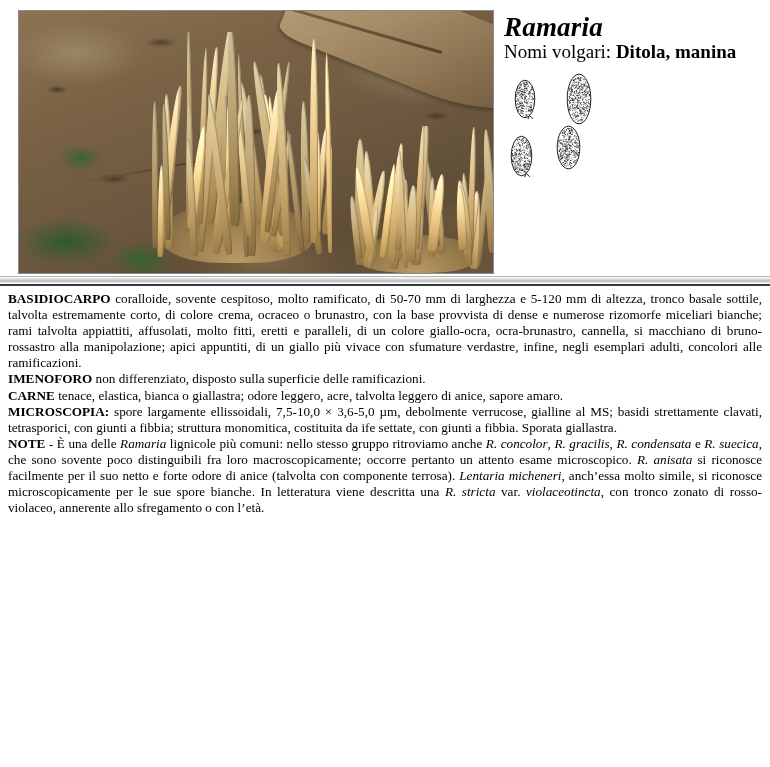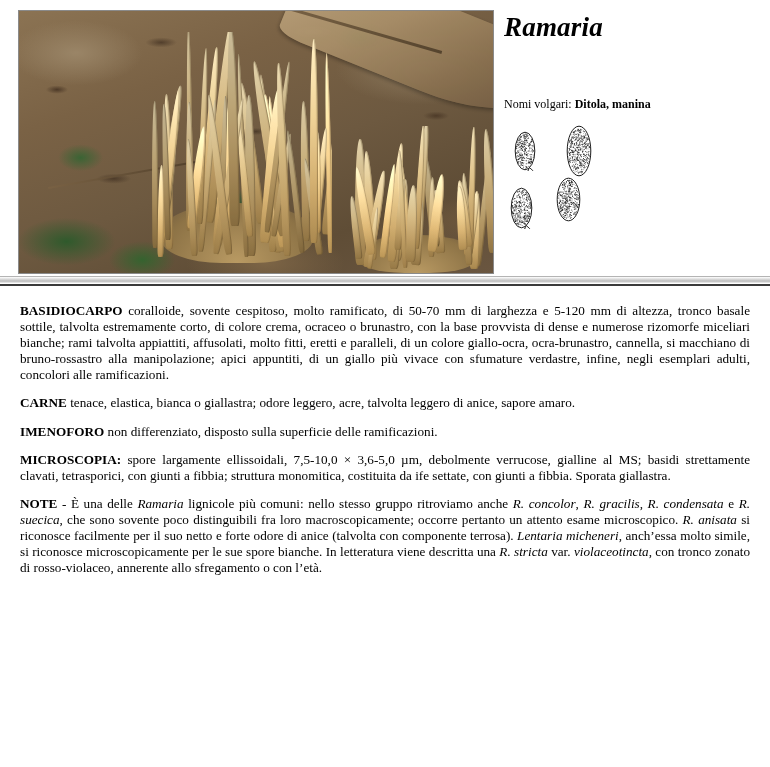--- a/index.html
+++ b/index.html
@@ -142,22 +142,21 @@
     width: 258px;
   }
   .species-name {
     font-weight: bold;
     font-style: italic;
     font-size: 27px;
     line-height: 31px;
     letter-spacing: .2px;
   }
   .common-names {
-    margin-top: 52px;
-    font-size: 12px;
+    font-size: 19px;
     line-height: 18px;
   }
   .common-names b { font-weight: bold; }
 
   .spore-plate {
     position: relative;
     margin-top: 12px;
     width: 210px;
     height: 120px;
   }
@@ -197,21 +196,21 @@
     position: absolute;
     left: 8px;
     top: 291px;
     width: 754px;
     font-size: 13.2px;
     line-height: 16.1px;
     text-align: justify;
     text-justify: inter-word;
   }
   .body-text p {
-    margin: 12px;
+    margin: 0;
   }
   .lead {
     font-weight: bold;
   }
   .sci {
     font-style: italic;
   }
 </style>
 </head>
 <body>
@@ -1807,17 +1806,17 @@
   </div>
 </div>
 
 <div class="divider-wrap">
   <div class="divider-band"></div>
   <div class="divider-rule"></div>
 </div>
 
 <div class="body-text" id="body-text">
     <p><span class="lead">BASIDIOCARPO</span><span> coralloide, sovente cespitoso, molto ramificato, di 50-70 mm di larghezza e 5-120 mm di altezza, tronco basale sottile, talvolta estremamente corto, di colore crema, ocraceo o brunastro, con la base provvista di dense e numerose rizomorfe miceliari bianche; rami talvolta appiattiti, affusolati, molto fitti, eretti e paralleli, di un colore giallo-ocra, ocra-brunastro, cannella, si macchiano di bruno-rossastro alla manipolazione; apici appuntiti, di un giallo più vivace con sfumature verdastre, infine, negli esemplari adulti, concolori alle ramificazioni.</span></p>
+    <p><span class="lead">IMENOFORO</span><span> non differenziato, disposto sulla superficie delle ramificazioni.</span></p>
     <p><span class="lead">CARNE</span><span> tenace, elastica, bianca o giallastra; odore leggero, acre, talvolta leggero di anice, sapore amaro.</span></p>
-    <p><span class="lead">IMENOFORO</span><span> non differenziato, disposto sulla superficie delle ramificazioni.</span></p>
     <p><span class="lead">MICROSCOPIA:</span><span> spore largamente ellissoidali, 7,5-10,0 × 3,6-5,0 µm, debolmente verrucose, gialline al MS; basidi strettamente clavati, tetrasporici, con giunti a fibbia; struttura monomitica, costituita da ife settate, con giunti a fibbia. Sporata giallastra.</span></p>
     <p><span class="lead">NOTE</span><span> - È una delle </span><span class="sci">Ramaria</span><span> lignicole più comuni: nello stesso gruppo ritroviamo anche </span><span class="sci">R. concolor</span><span>, </span><span class="sci">R. gracilis</span><span>, </span><span class="sci">R. condensata</span><span> e </span><span class="sci">R. suecica</span><span>, che sono sovente poco distinguibili fra loro macroscopicamente; occorre pertanto un attento esame microscopico. </span><span class="sci">R. anisata</span><span> si riconosce facilmente per il suo netto e forte odore di anice (talvolta con componente terrosa). </span><span class="sci">Lentaria micheneri</span><span>, anch’essa molto simile, si riconosce microscopicamente per le sue spore bianche. In letteratura viene descritta una </span><span class="sci">R. stricta</span><span> var. </span><span class="sci">violaceotincta</span><span>, con tronco zonato di rosso-violaceo, annerente allo sfregamento o con l’età.</span></p>
   </div>
 
 </body></html>

